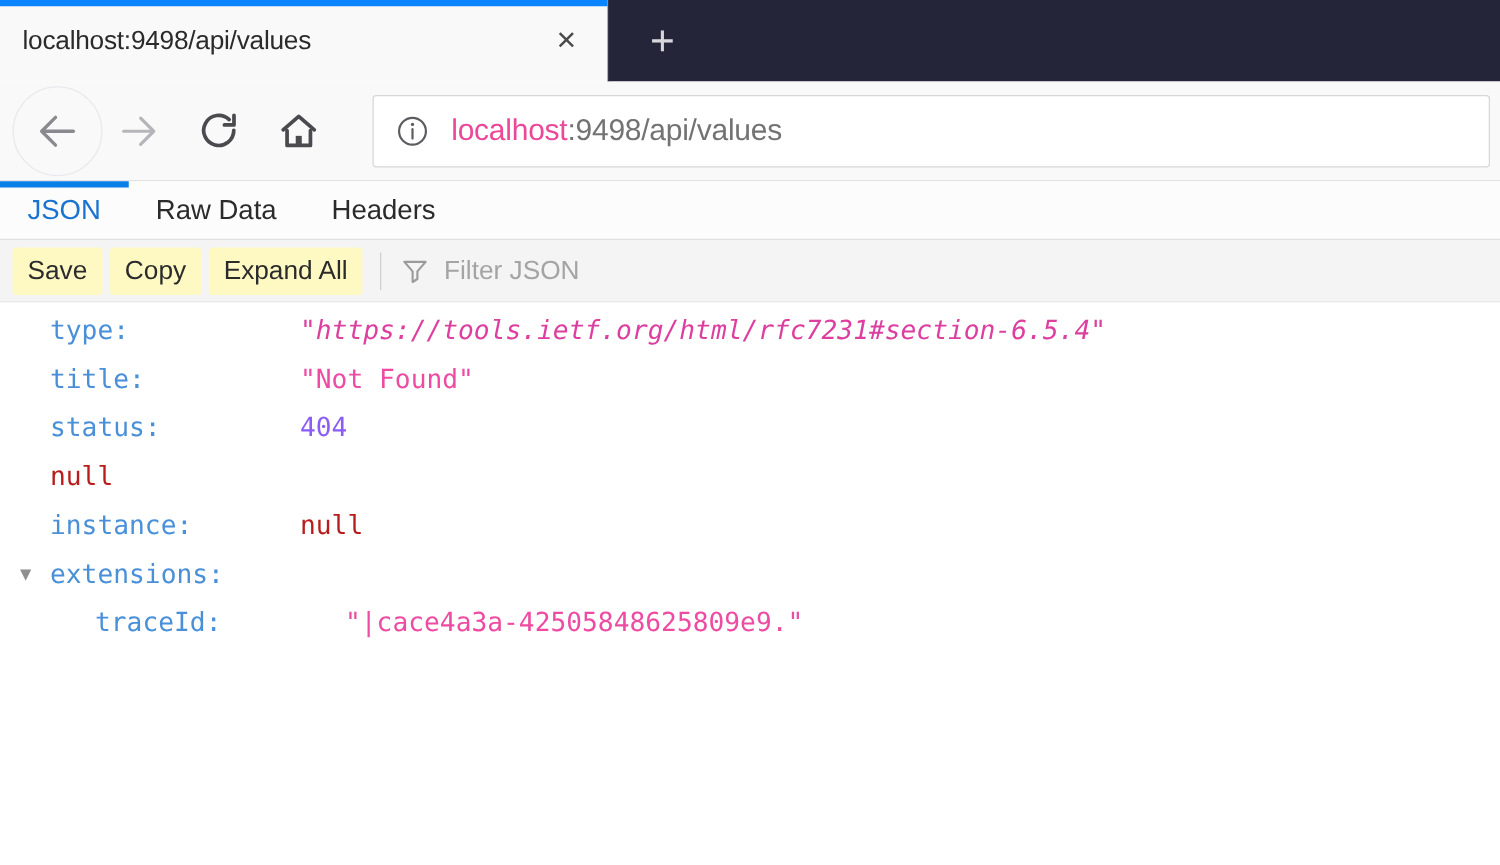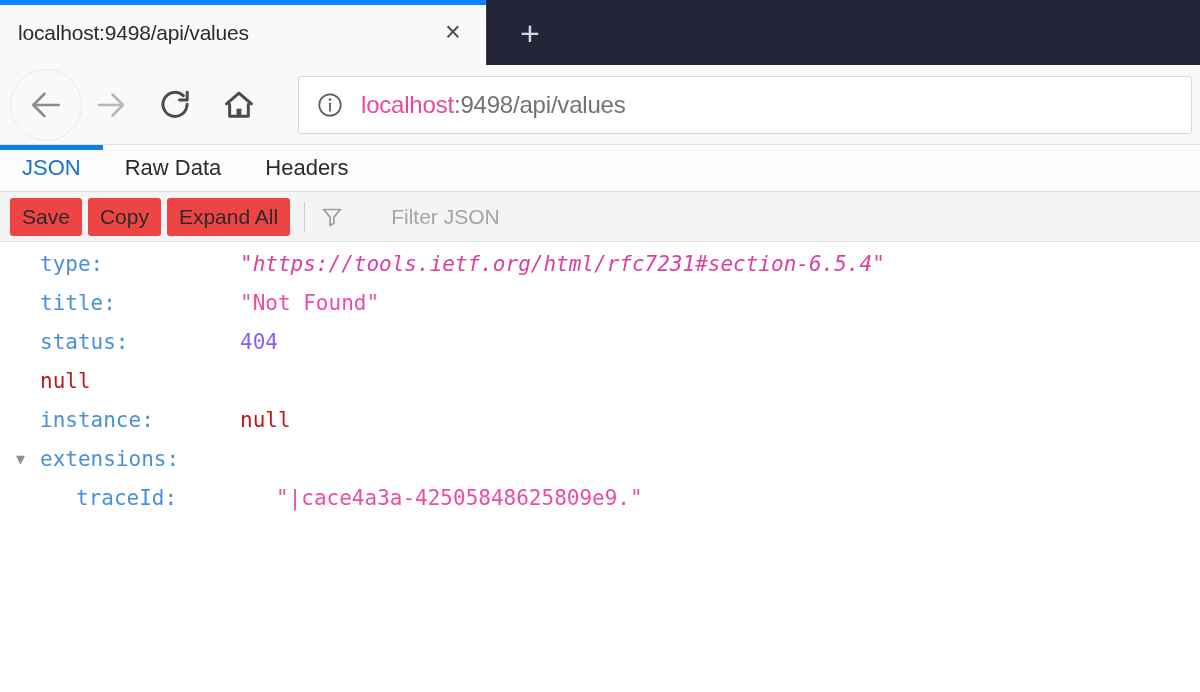--- a/index.html
+++ b/index.html
@@ -151,38 +151,37 @@
     display: flex;
     align-items: center;
     padding-left: 10px;
     border-bottom: 1px solid #e3e3e3;
   }
   .tb-btn {
     height: 38px;
     padding: 0 12px;
     margin-right: 6px;
     display: flex; align-items: center;
-    background: #ef4444;
+    background: #fef9c3;
     border-radius: 3px;
     font-size: 21px;
     color: #2b2b2b;
     white-space: nowrap;
   }
   .tb-divider {
     width: 1px;
     height: 30px;
     background: #cfcfcf;
     margin: 0 14px 0 8px;
   }
   .filter-wrap {
     display: flex;
     align-items: center;
     flex: 1;
     height: 38px;
-    gap: 36px;
   }
   .filter-icon {
     width: 26px; height: 26px;
     margin-right: 10px;
     display: flex; align-items: center; justify-content: center;
   }
   .filter-placeholder {
     font-size: 21px;
     color: #a4a4a4;
   }

